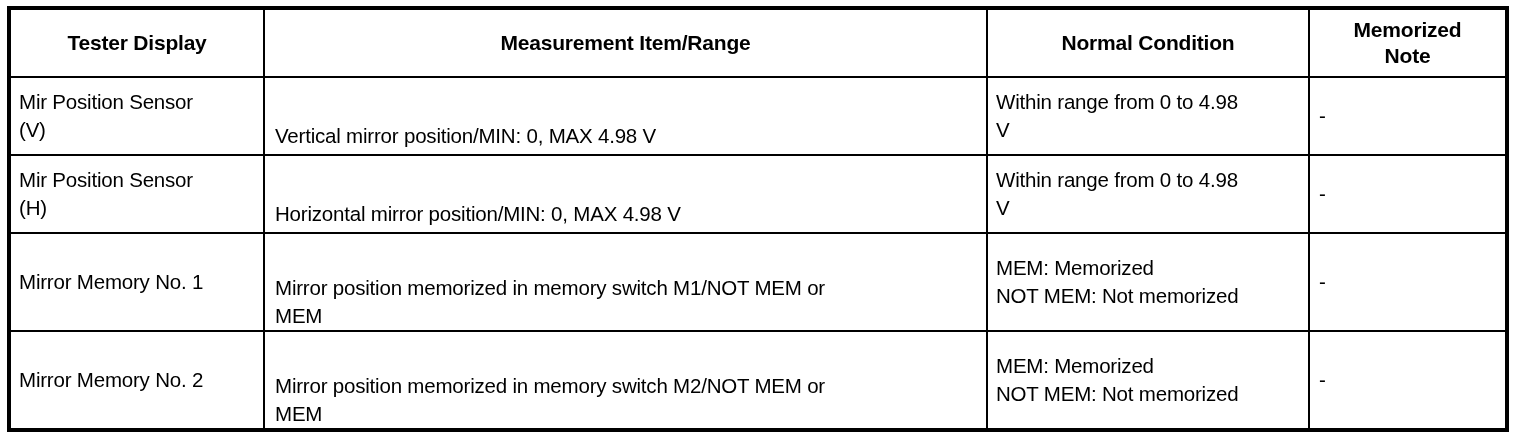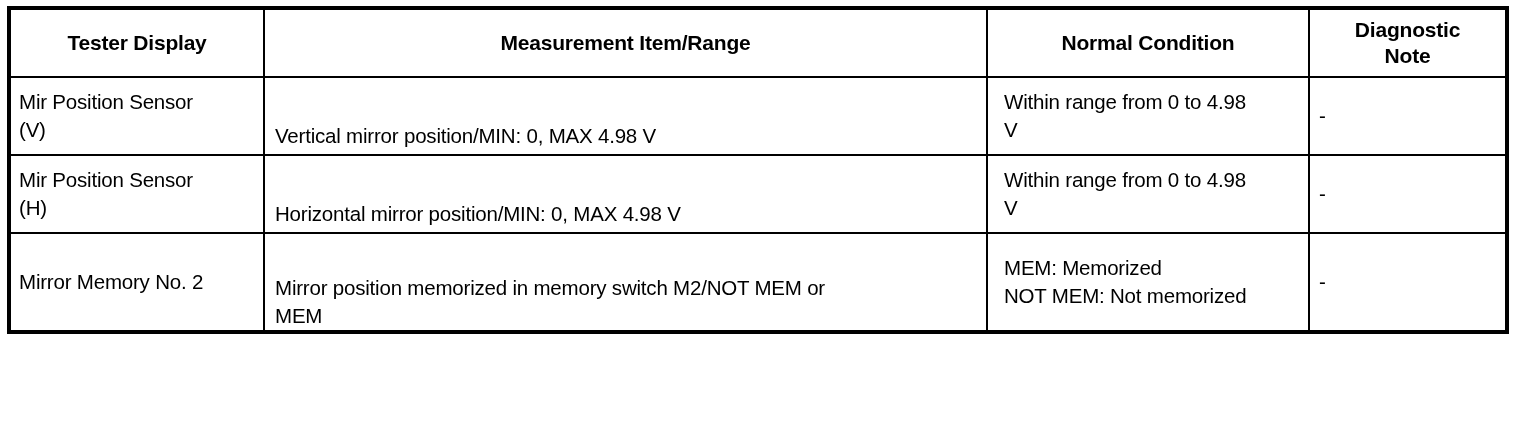--- a/index.html
+++ b/index.html
@@ -71,21 +71,21 @@
   tbody tr { height: 78px; }
 
   td .cell {
     display: block;
     padding: 0 7px;
     white-space: pre-line;
   }
 
   td.tester .cell   { padding-left: 8px; }
   td.measure .cell  { padding-left: 10px; margin-top: 40px; }
-  td.normal .cell   { padding-left: 16px; }
+  td.normal .cell   { padding-left: 8px; }
   td.note .cell     { padding-left: 9px; }
 
   
   td.twoline .cell { line-height: 28px; }
 </style>
 </head>
 <body>
 
 <div class="sheet">
 
@@ -102,21 +102,21 @@
         <th>
           <span class="hdr">Tester Display</span>
         </th>
         <th>
           <span class="hdr">Measurement Item/Range</span>
         </th>
         <th>
           <span class="hdr">Normal Condition</span>
         </th>
         <th>
-          <span class="hdr" style="white-space:pre-line">Diagnostic
+          <span class="hdr" style="white-space:pre-line">Memorized
 Note</span>
         </th>
       </tr>
     </thead>
 
     <tbody>
 
       <tr>
         <td class="tester twoline">
           <span class="cell">Mir Position Sensor
@@ -144,20 +144,36 @@
         </td>
         <td class="normal twoline">
           <span class="cell">Within range from 0 to 4.98
 V</span>
         </td>
         <td class="note">
           <span class="cell">-</span>
         </td>
       </tr>
 
+      <tr>
+        <td class="tester">
+          <span class="cell">Mirror Memory No. 1</span>
+        </td>
+        <td class="measure twoline">
+          <span class="cell">Mirror position memorized in memory switch M1/NOT MEM or
+MEM</span>
+        </td>
+        <td class="normal twoline">
+          <span class="cell">MEM: Memorized
+NOT MEM: Not memorized</span>
+        </td>
+        <td class="note">
+          <span class="cell">-</span>
+        </td>
+      </tr>
 
       <tr>
         <td class="tester">
           <span class="cell">Mirror Memory No. 2</span>
         </td>
         <td class="measure twoline">
           <span class="cell">Mirror position memorized in memory switch M2/NOT MEM or
 MEM</span>
         </td>
         <td class="normal twoline">

